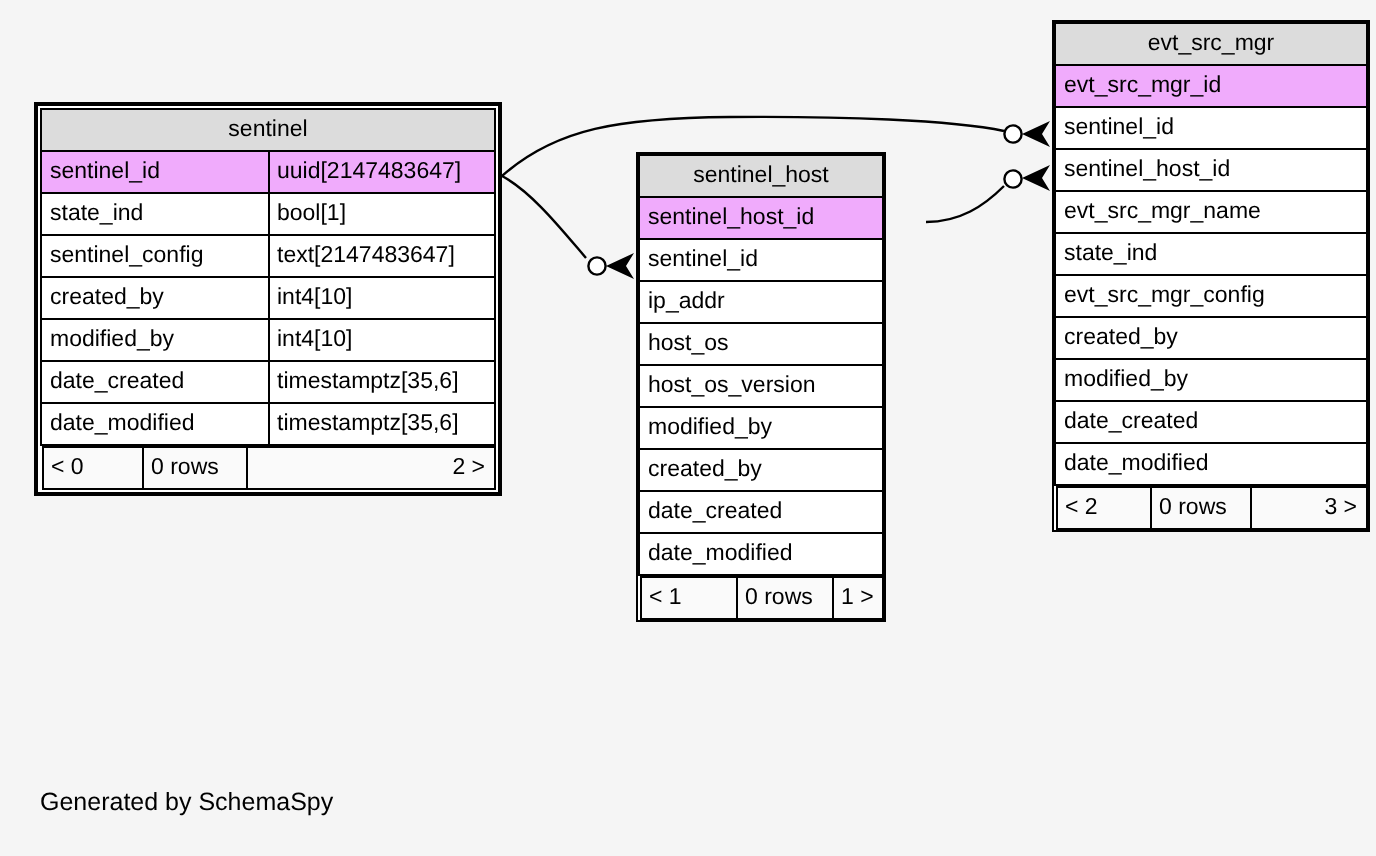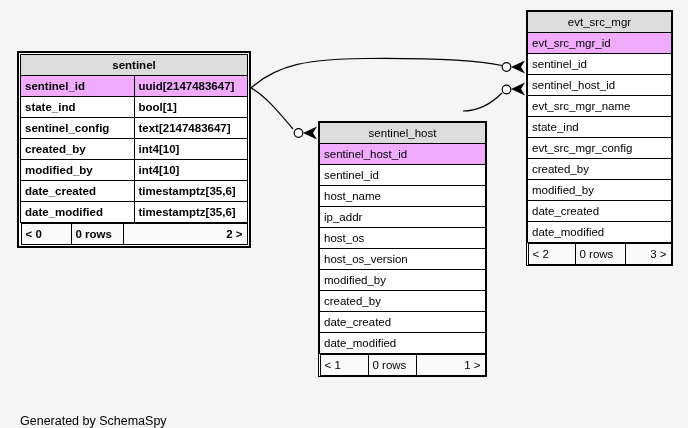--- a/index.html
+++ b/index.html
@@ -2,36 +2,36 @@
 <html><head>
 <meta charset="utf-8">
 <style>
   html,body{margin:0;padding:0;background:#f5f5f5;}
   .canvas{
     position:relative;width:688px;height:428px;background:#f5f5f5;
     font-family:"Liberation Sans",sans-serif;font-size:11.5px;color:#000;
     overflow:hidden;
   }
   .db-table{position:absolute;background:#fff;border:1px solid #000;box-sizing:border-box;}
-  .db-table.focus{border:2px solid #000;padding:1px;font-weight:bold;}
+  .db-table.focus{border:2px solid #000;padding:1px;}
   .db-table table{border-collapse:collapse;width:100%;table-layout:fixed;}
   .db-table td{
     border:1px solid #000;padding:2px 4px;height:21px;box-sizing:border-box;
     white-space:nowrap;overflow:hidden;font-size:11.5px;line-height:16px;
   }
   .hdr td{background:#dcdcdc;text-align:center;}
   .pk td{background:#f0abfc;}
   .ftr td{background:#fafafa;}
   .ftr td.prev{width:50px;text-align:left;}
   .ftr td.rows{width:52px;text-align:left;}
   .ftr td.next{text-align:right;}
   .namecol{width:102px;}
   .typecol{width:126px;margin-top:48px;}
   .rel-overlay{position:absolute;left:0;top:0;width:688px;height:428px;pointer-events:none;}
-  .note{position:absolute;left:20px;top:414px;font-size:12.5px;}
+  .note{position:absolute;left:20px;top:394px;font-size:12.5px;}
 </style>
 </head>
 <body>
 
 <div class="canvas">
 
   <svg class="rel-overlay" viewBox="0 0 688 428" xmlns="http://www.w3.org/2000/svg">
 
     <path d="M 251,88 C 266,96 281,115 293,129" fill="none" stroke="#000" stroke-width="1.2"></path>
     <circle cx="298.5" cy="133" r="4.3" fill="#fff" stroke="#000" stroke-width="1.2"></circle>
@@ -90,34 +90,31 @@
               <td class="next">2 &gt;</td>
             </tr>
           </tbody>
               </table>
         </td>
       </tr>
     </tbody>
       </table>
   </div>
 
-  <div class="db-table" style="left:318px;top:76px;width:169px;margin-top:45px;">
+  <div class="db-table" style="left:318px;top:76px;width:125px;">
     <table>
       <tbody>
           <tr class="hdr">
         <td>sentinel_host</td>
       </tr>
       <tr class="pk">
         <td>sentinel_host_id</td>
       </tr>
       <tr>
             <td>sentinel_id</td>
-          </tr>
-      <tr>
-            <td>host_name</td>
           </tr>
       <tr>
             <td>ip_addr</td>
           </tr>
       <tr>
             <td>host_os</td>
           </tr>
       <tr>
             <td>host_os_version</td>
           </tr>
@@ -143,21 +140,21 @@
               <td class="next">1 &gt;</td>
             </tr>
           </tbody>
               </table>
         </td>
       </tr>
     </tbody>
       </table>
   </div>
 
-  <div class="db-table" style="left:526px;top:10px;width:147px;">
+  <div class="db-table" style="left:526px;top:10px;width:159px;">
     <table>
       <tbody>
           <tr class="hdr">
         <td>evt_src_mgr</td>
       </tr>
       <tr class="pk">
         <td>evt_src_mgr_id</td>
       </tr>
       <tr>
             <td>sentinel_id</td>

